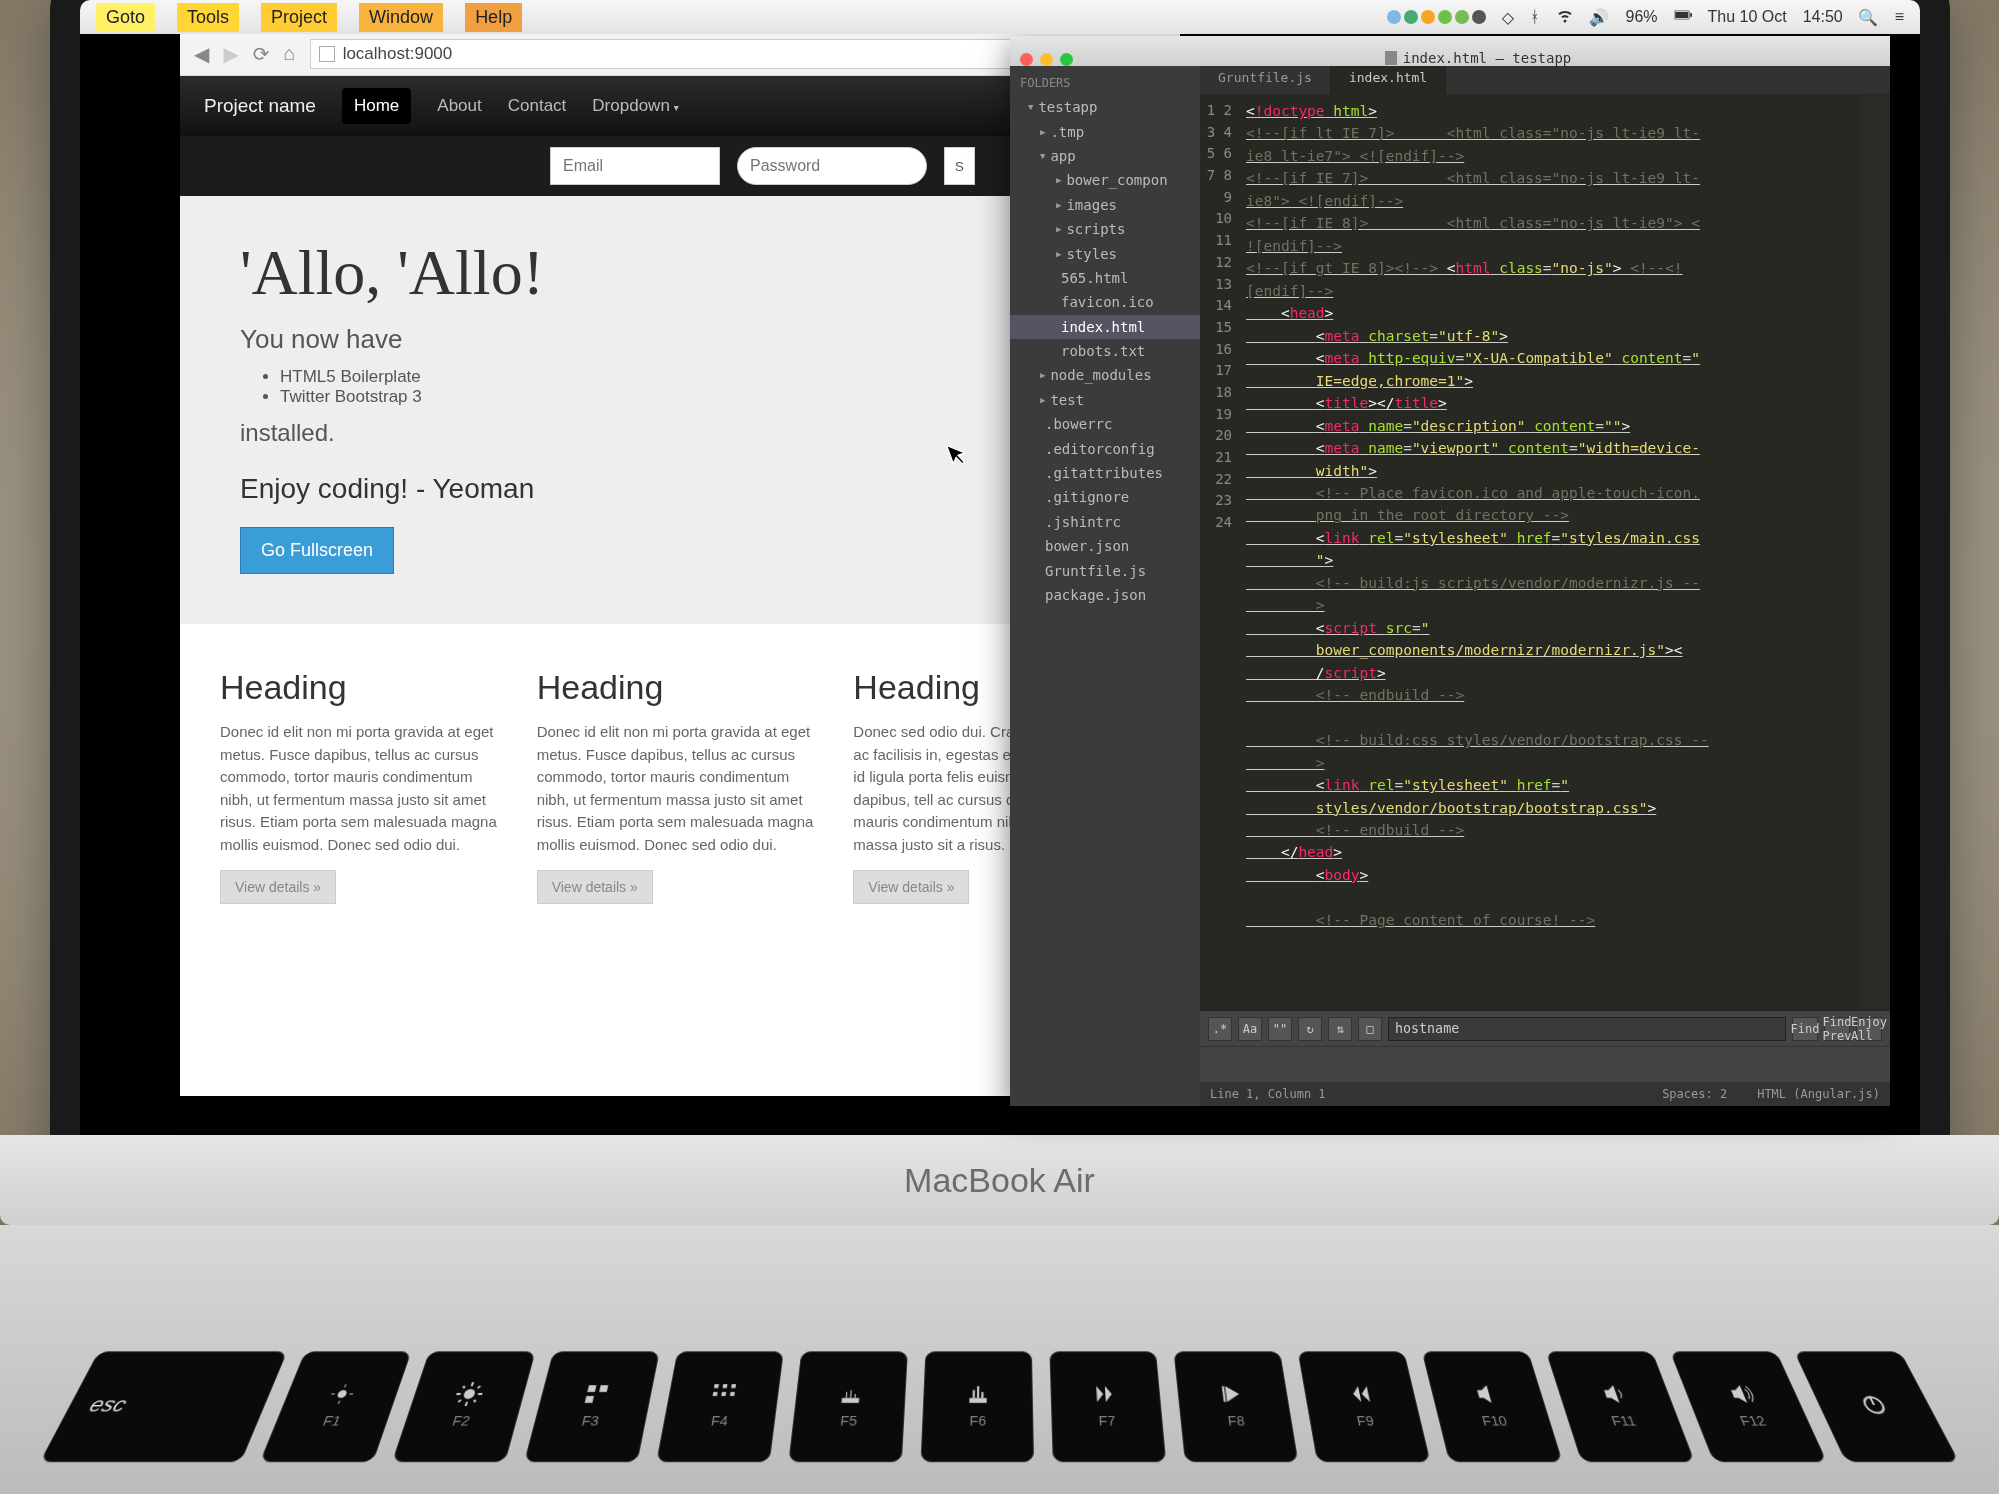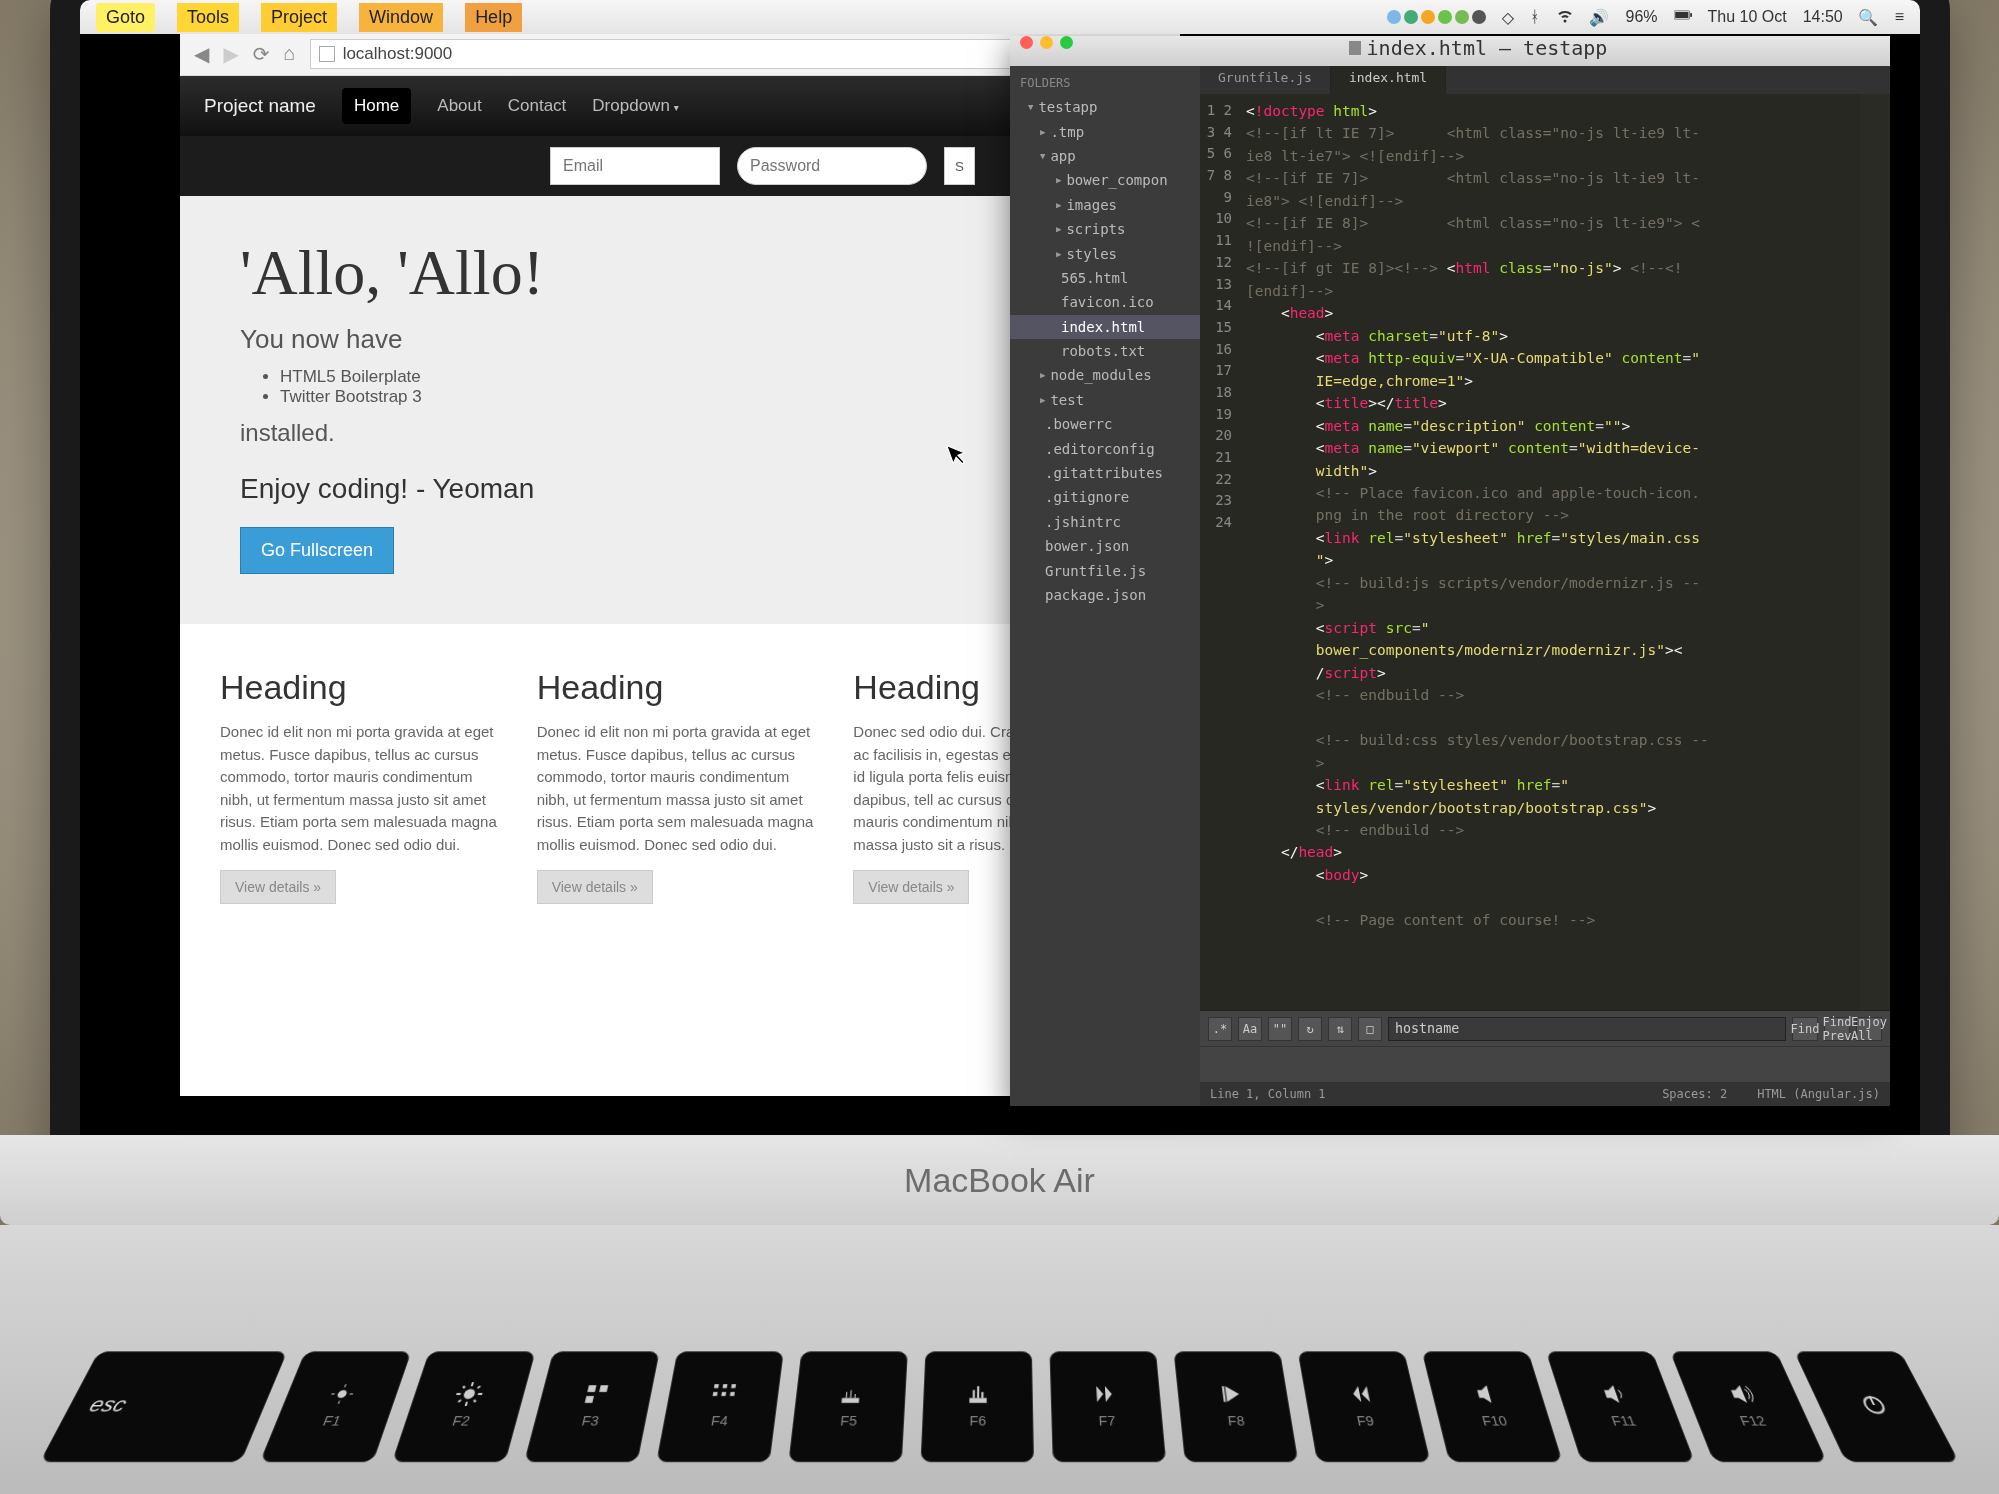--- a/index.html
+++ b/index.html
@@ -149,22 +149,22 @@
     position:absolute; left:930px; top:36px;
     width:880px; height:1070px;
     background:#272822;
     box-shadow:0 10px 30px rgba(0,0,0,.5);
     z-index:5;
     display:flex; flex-direction:column;
     font-family:"Menlo","Consolas",monospace;
   }
   .ed-title {
     height:30px; background:linear-gradient(#e6e6e6,#d0d0d0);
-    display:flex; align-items:flex-start; gap:3px; padding:0 10px;
-    font-size:20px; color:#333;
+    display:flex; align-items:flex-end; gap:3px; padding:0 10px;
+    font-size:14px; color:#333;
   }
   .traffic { display:flex; gap:7px; }
   .traffic div { width:13px; height:13px; border-radius:50%; }
   .tr-red{background:#ff5f56} .tr-yel{background:#ffbd2e} .tr-grn{background:#27c93f}
   .ed-title .title-text { margin:0 auto; display:flex; gap:6px; align-items:center; }
   .ed-title .doc-icon { width:12px; height:14px; background:#888; display:inline-block; }
 
   .ed-body { flex:1; display:flex; overflow:hidden; }
   .sidebar {
     width:190px; background:#3b3b3b; color:#bbb; font-size:14px; padding:6px 0;
@@ -174,21 +174,21 @@
   .sidebar .node { padding:1px 8px 1px 18px; white-space:nowrap; display:flex; align-items:center; gap:5px; }
   .sidebar .node.d1{padding-left:30px}.sidebar .node.d2{padding-left:46px}
   .sidebar .node.sel { background:#555463; color:#fff; }
   .sidebar .arr { font-size:9px; color:#999; }
   .codewrap { flex:1; display:flex; flex-direction:column; }
   .tabbar { height:28px; background:#323232; display:flex; }
   .tabbar .tab { padding:4px 18px; font-size:13px; color:#999; border-right:1px solid #222; }
   .tabbar .tab.active { background:#272822; color:#ccc; }
   .codearea { flex:1; display:flex; overflow:hidden; position:relative; }
   .gutter { width:40px; background:#272822; color:#888; font-size:14px; text-align:right; padding:6px 8px 0 0; line-height:1.55; }
-  .code { flex:1; padding:6px 6px 0 6px; font-size:14.5px; line-height:1.55; white-space:pre; color:#ccc; }
+  .code { flex:1; padding:6px 6px 0 6px; font-size:14.5px; line-height:1.55; white-space:pre; color:#ccc;text-decoration:underline; }
   .minimap { width:30px; background:#2a2b24; }
   .c-red{color:#f92672}.c-grn{color:#a6e22e}.c-yel{color:#e6db74}.c-wht{color:#f8f8f2}.c-cmt{color:#757064}
   .findbar {
     height:36px; background:#444; display:flex; align-items:center; gap:6px; padding:0 8px;
     font-size:13px; color:#ccc; border-top:1px solid #222;
   }
   .findbar .fbtn { width:24px; height:24px; background:#555; display:flex;align-items:center;justify-content:center; font-size:12px; border:1px solid #333; }
   .findbar input { flex:1; height:24px; background:#3a3a3a; border:1px solid #222; color:#ccc; padding:0 6px; font-family:inherit; }
   .findbar .act { padding:0 12px; font-size:12px; }
   .replacebar { height:36px; background:#444; border-top:1px solid #333; }

